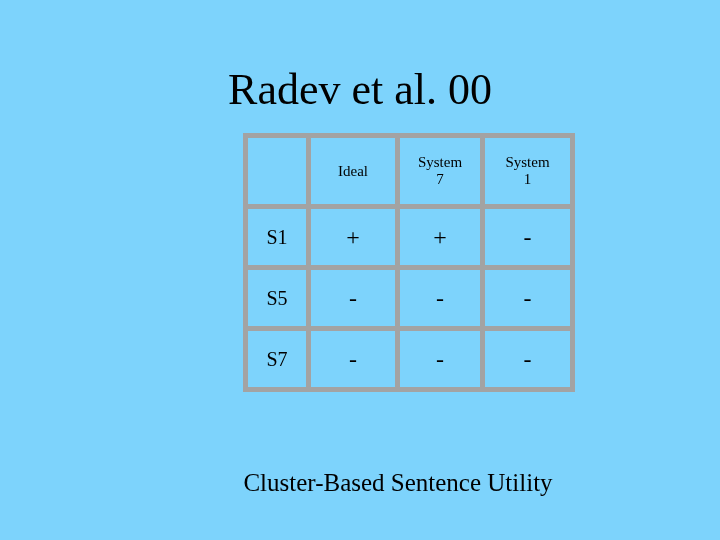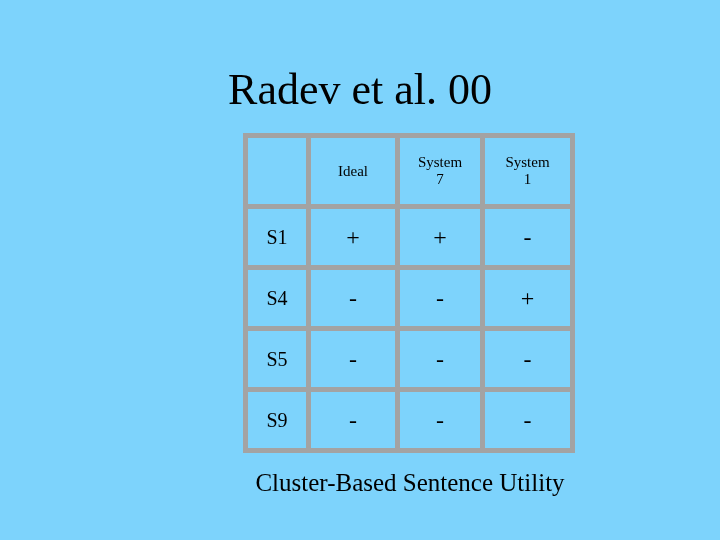--- a/index.html
+++ b/index.html
@@ -43,21 +43,21 @@
   .utility-table th {
     font-weight: normal;
     font-size: 15px;
   }
   .row-label { font-size: 20px; }
   .val { font-size: 24px; line-height: 1; }
   .val.bold { font-weight: bold; font-size: 28px; }
   .caption {
     position: absolute;
     top: 469px;
-    left: 410px;
+    left: 398px;
     transform: translateX(-50%);
     font-size: 25px;
     line-height: 1.1;
     white-space: nowrap;
   }
 </style>
 </head>
 <body>
 
 <div class="slide">
@@ -80,33 +80,27 @@
       </tr>
     </thead>
     <tbody>
       <tr>
         <td class="row-label">S1</td>
         <td class="val">+</td>
         <td class="val">+</td>
         <td class="val">-</td>
       </tr>
       <tr>
-        <td class="row-label">S4</td>
-        <td class="val">-</td>
-        <td class="val">-</td>
-        <td class="val">+</td>
-      </tr>
-      <tr>
         <td class="row-label">S5</td>
         <td class="val">-</td>
         <td class="val">-</td>
         <td class="val">-</td>
       </tr>
       <tr>
-        <td class="row-label">S9</td>
+        <td class="row-label">S7</td>
         <td class="val">-</td>
         <td class="val">-</td>
         <td class="val">-</td>
       </tr>
     </tbody>
   </table>
 
   <div class="caption">Cluster-Based Sentence Utility</div>
 
 </div>

